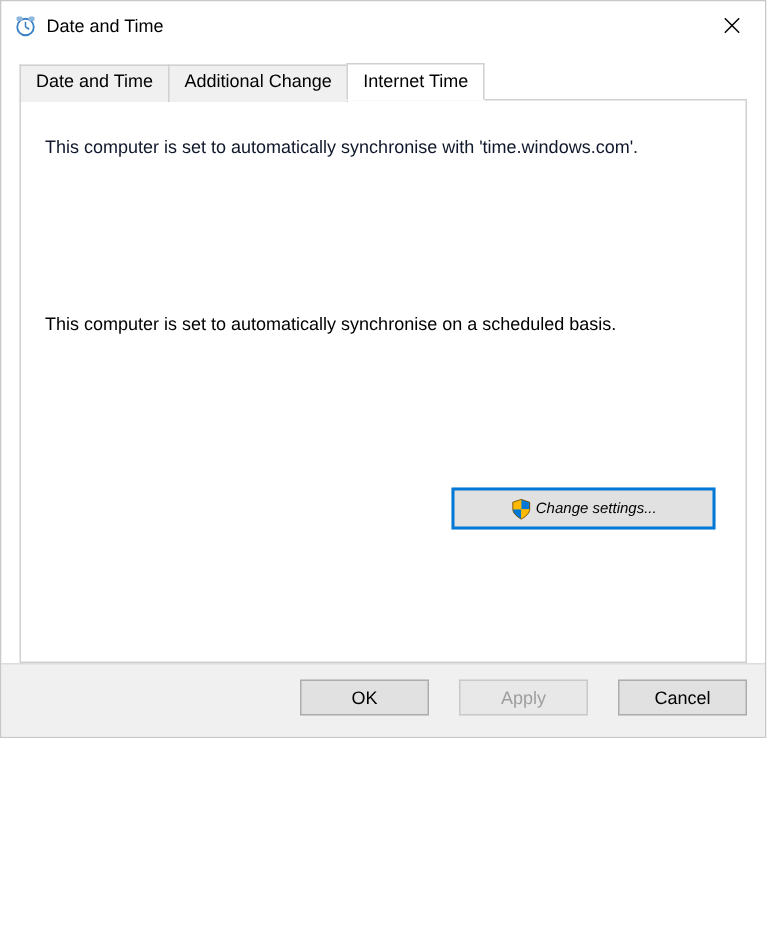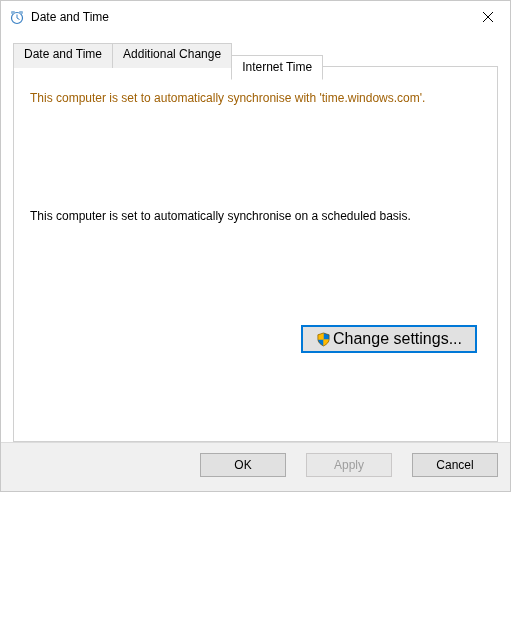--- a/index.html
+++ b/index.html
@@ -66,21 +66,21 @@
     .tab {
       padding: 4px 10px 5px 10px;
       font-size: 12px;
       color: #000;
       cursor: default;
       border: 1px solid #d0d0d0;
       border-bottom: none;
       background: #fff;
       margin-right: -1px;
       position: relative;
-      top: 14px;
+      top: 1px;
     }
     .tab.active {
       background: #fff;
       border: 1px solid #d0d0d0;
       border-bottom: 1px solid #fff;
       z-index: 3;
     }
     .tab.inactive {
       background: #f0f0f0;
       top: 2px;
@@ -92,21 +92,21 @@
       background: #fff;
       flex: 1;
       padding: 22px 16px 16px 16px;
       position: relative;
       z-index: 1;
       display: flex;
       flex-direction: column;
     }
     .sync-text {
       font-size: 12px;
-      color: #a16207;
+      color: #0f172a;
       line-height: 1.5;
       margin-bottom: 100px;
     }
     .sched-text {
       font-size: 12px;
       color: #000;
       line-height: 1.5;
       margin-bottom: 100px;
     }
     .change-btn-row {
@@ -117,22 +117,23 @@
     .change-btn {
       width: 176px;
       height: 28px;
       border: 2px solid #0078d7;
       background: #e1e1e1;
       display: flex;
       align-items: center;
       justify-content: center;
       gap: 2px;
       font-family: inherit;
-      font-size: 16px;
-      cursor: default;
+      font-size: 10px;
+      cursor: default;
+      font-style: italic;
     }
     .change-btn .shield {
       width: 15px;
       height: 15px;
       display: inline-flex;
     }
     .button-bar {
       display: flex;
       justify-content: flex-end;
       padding: 10px 12px 14px 12px;

